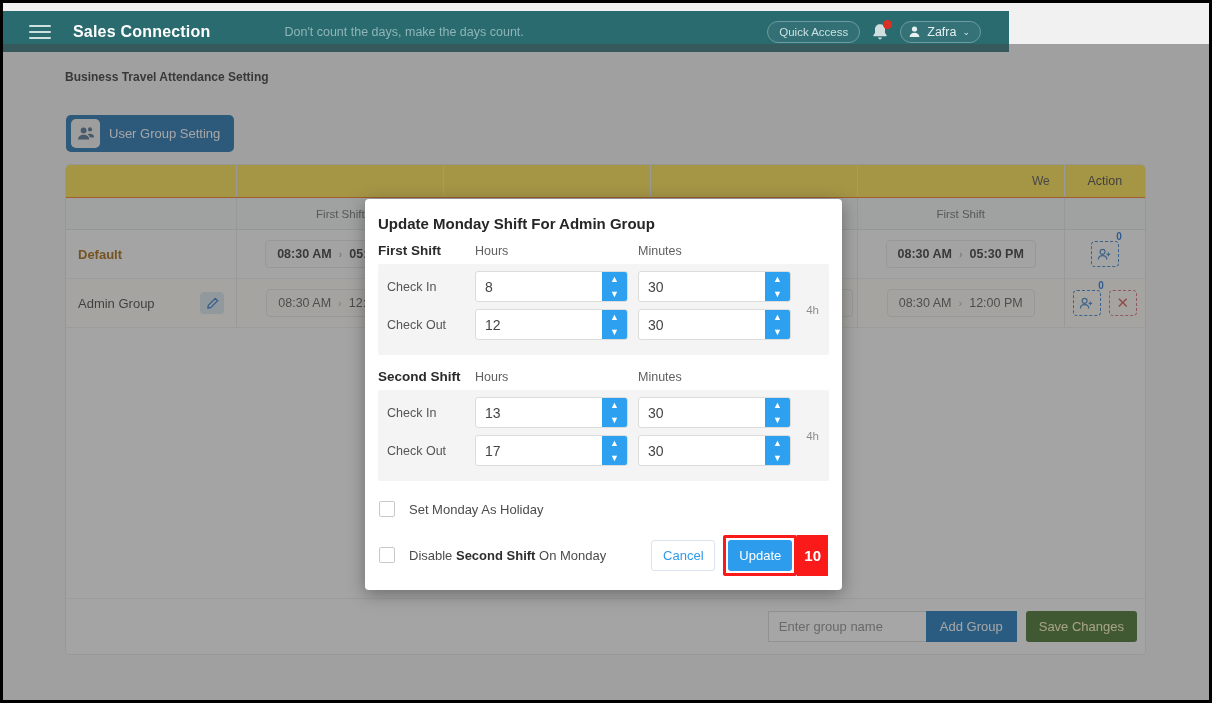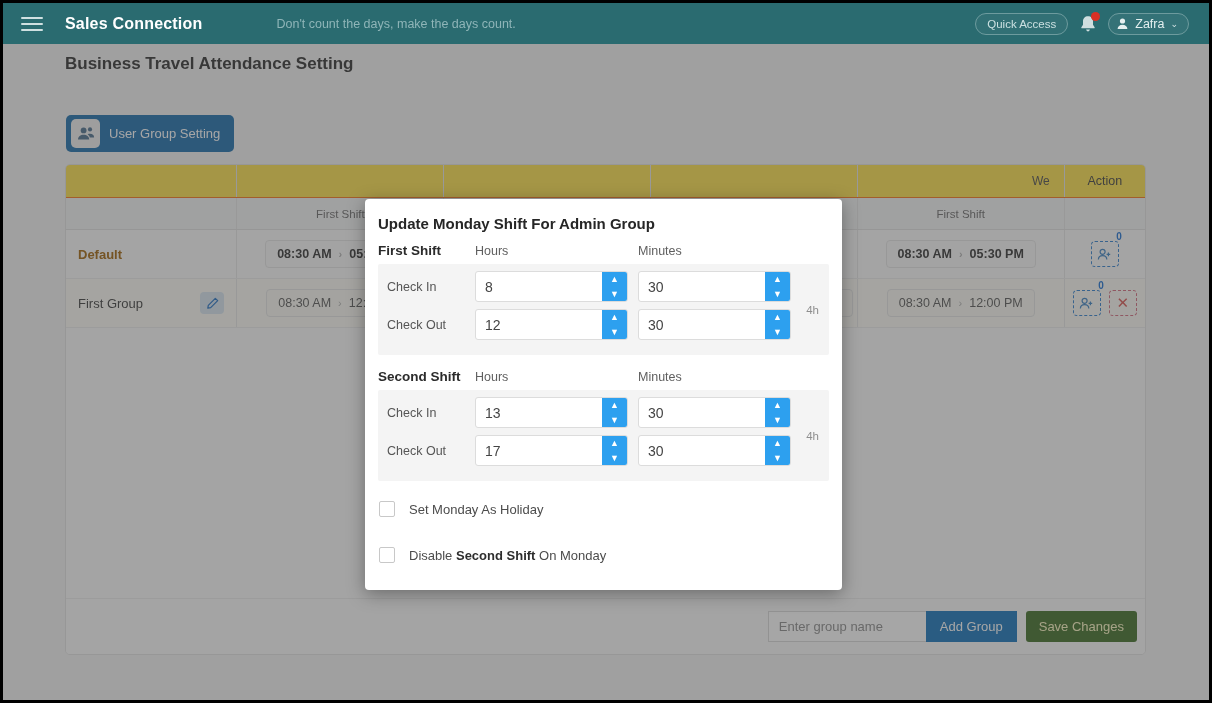--- a/index.html
+++ b/index.html
@@ -12,25 +12,25 @@
   .screen {
     position: relative;
     width: 1212px; height: 703px;
     background: #f1f1f1;
     border: 3px solid #000;
     overflow: hidden;
   }
 
   
   .topnav {
-    position: absolute; top: 0; left: 0;
-    width: 1206px; height: 41px;
+    position: absolute; top: 8px; left: 0;
+    width: 1006px; height: 41px;
     background: #2a6b70;
     display: flex; align-items: center;
-    padding: 0 12px;
+    padding: 0 20px;
     z-index: 5;
   }
   .hamburger {
     width: 26px; height: 20px;
     display: flex; flex-direction: column; justify-content: center; gap: 4px;
     margin-left: 6px; margin-right: 18px;
     cursor: pointer;
   }
   .hamburger span { display: block; height: 2px; background: #cfe0e1; width: 22px; border-radius: 1px; }
   .brand {
@@ -73,22 +73,22 @@
   .caret { font-size: 9px; opacity: .9; }
 
   
   .page {
     position: absolute; top: 41px; left: 0;
     width: 1206px; height: 659px;
     background: #f3f3f3;
     overflow: hidden;
   }
   .page-title {
-    position: absolute; left: 62px; top: 10px;
-    font-size: 17px; font-weight: bold; color: #2d2d2d;
+    position: absolute; left: 62px; top: 26px;
+    font-size: 12px; font-weight: bold; color: #2d2d2d;
   }
   .ugs-btn {
     position: absolute; left: 63px; top: 71px;
     height: 37px;
     display: flex; align-items: center;
     background: #176bab; border-radius: 5px;
     padding: 0 14px 0 5px; gap: 9px;
     cursor: pointer;
   }
   .ugs-icon {
@@ -414,21 +414,21 @@
               <circle cx="5.6" cy="3.8" r="2.5" fill="none" stroke="#3b82c4" stroke-width="1.2"></circle>
               <path d="M1.4 11.6c0-2.5 1.9-4 4.2-4s4.2 1.5 4.2 4" fill="none" stroke="#3b82c4" stroke-width="1.2"></path>
               <path d="M11.4 4.6v3.6M9.6 6.4h3.6" stroke="#3b82c4" stroke-width="1.2"></path>
             </svg>
           </div>
         </div>
       </div>
 
       <div class="trow alt">
         <div class="c-group">
-          <span class="grp-name normal">First Group</span>
+          <span class="grp-name normal">Admin Group</span>
           <span class="edit-btn">
             <svg width="13" height="13" viewBox="0 0 13 13">
               <path d="M9.3 1.3l2.4 2.4-7 7-2.9.5.5-2.9z" fill="none" stroke="#1f6fc4" stroke-width="1.2" stroke-linejoin="round"></path>
             </svg>
           </span>
         </div>
         <div class="c-day">
           <div class="time-pill light">
             <span>08:30 AM</span>
             <span class="time-arrow">›</span>
@@ -572,16 +572,25 @@
             <span class="cb"></span>
             <span class="cb-label">Set Monday As Holiday</span>
           </div>
           <div class="cb-row" style="margin-top:20px;">
             <span class="cb"></span>
             <span class="cb-label"><span>Disable </span><b>Second Shift</b><span> On Monday</span></span>
           </div>
         </div>
       </div>
 
+      <div class="modal-actions">
+        <button class="btn-cancel">Cancel</button>
+        <div class="update-wrap">
+          <div class="update-hl">
+            <button class="btn-update">Update</button>
+          </div>
+          <div class="step-badge">10</div>
+        </div>
+      </div>
     </div>
 
   </div>
 </div>
 
 </body></html>

